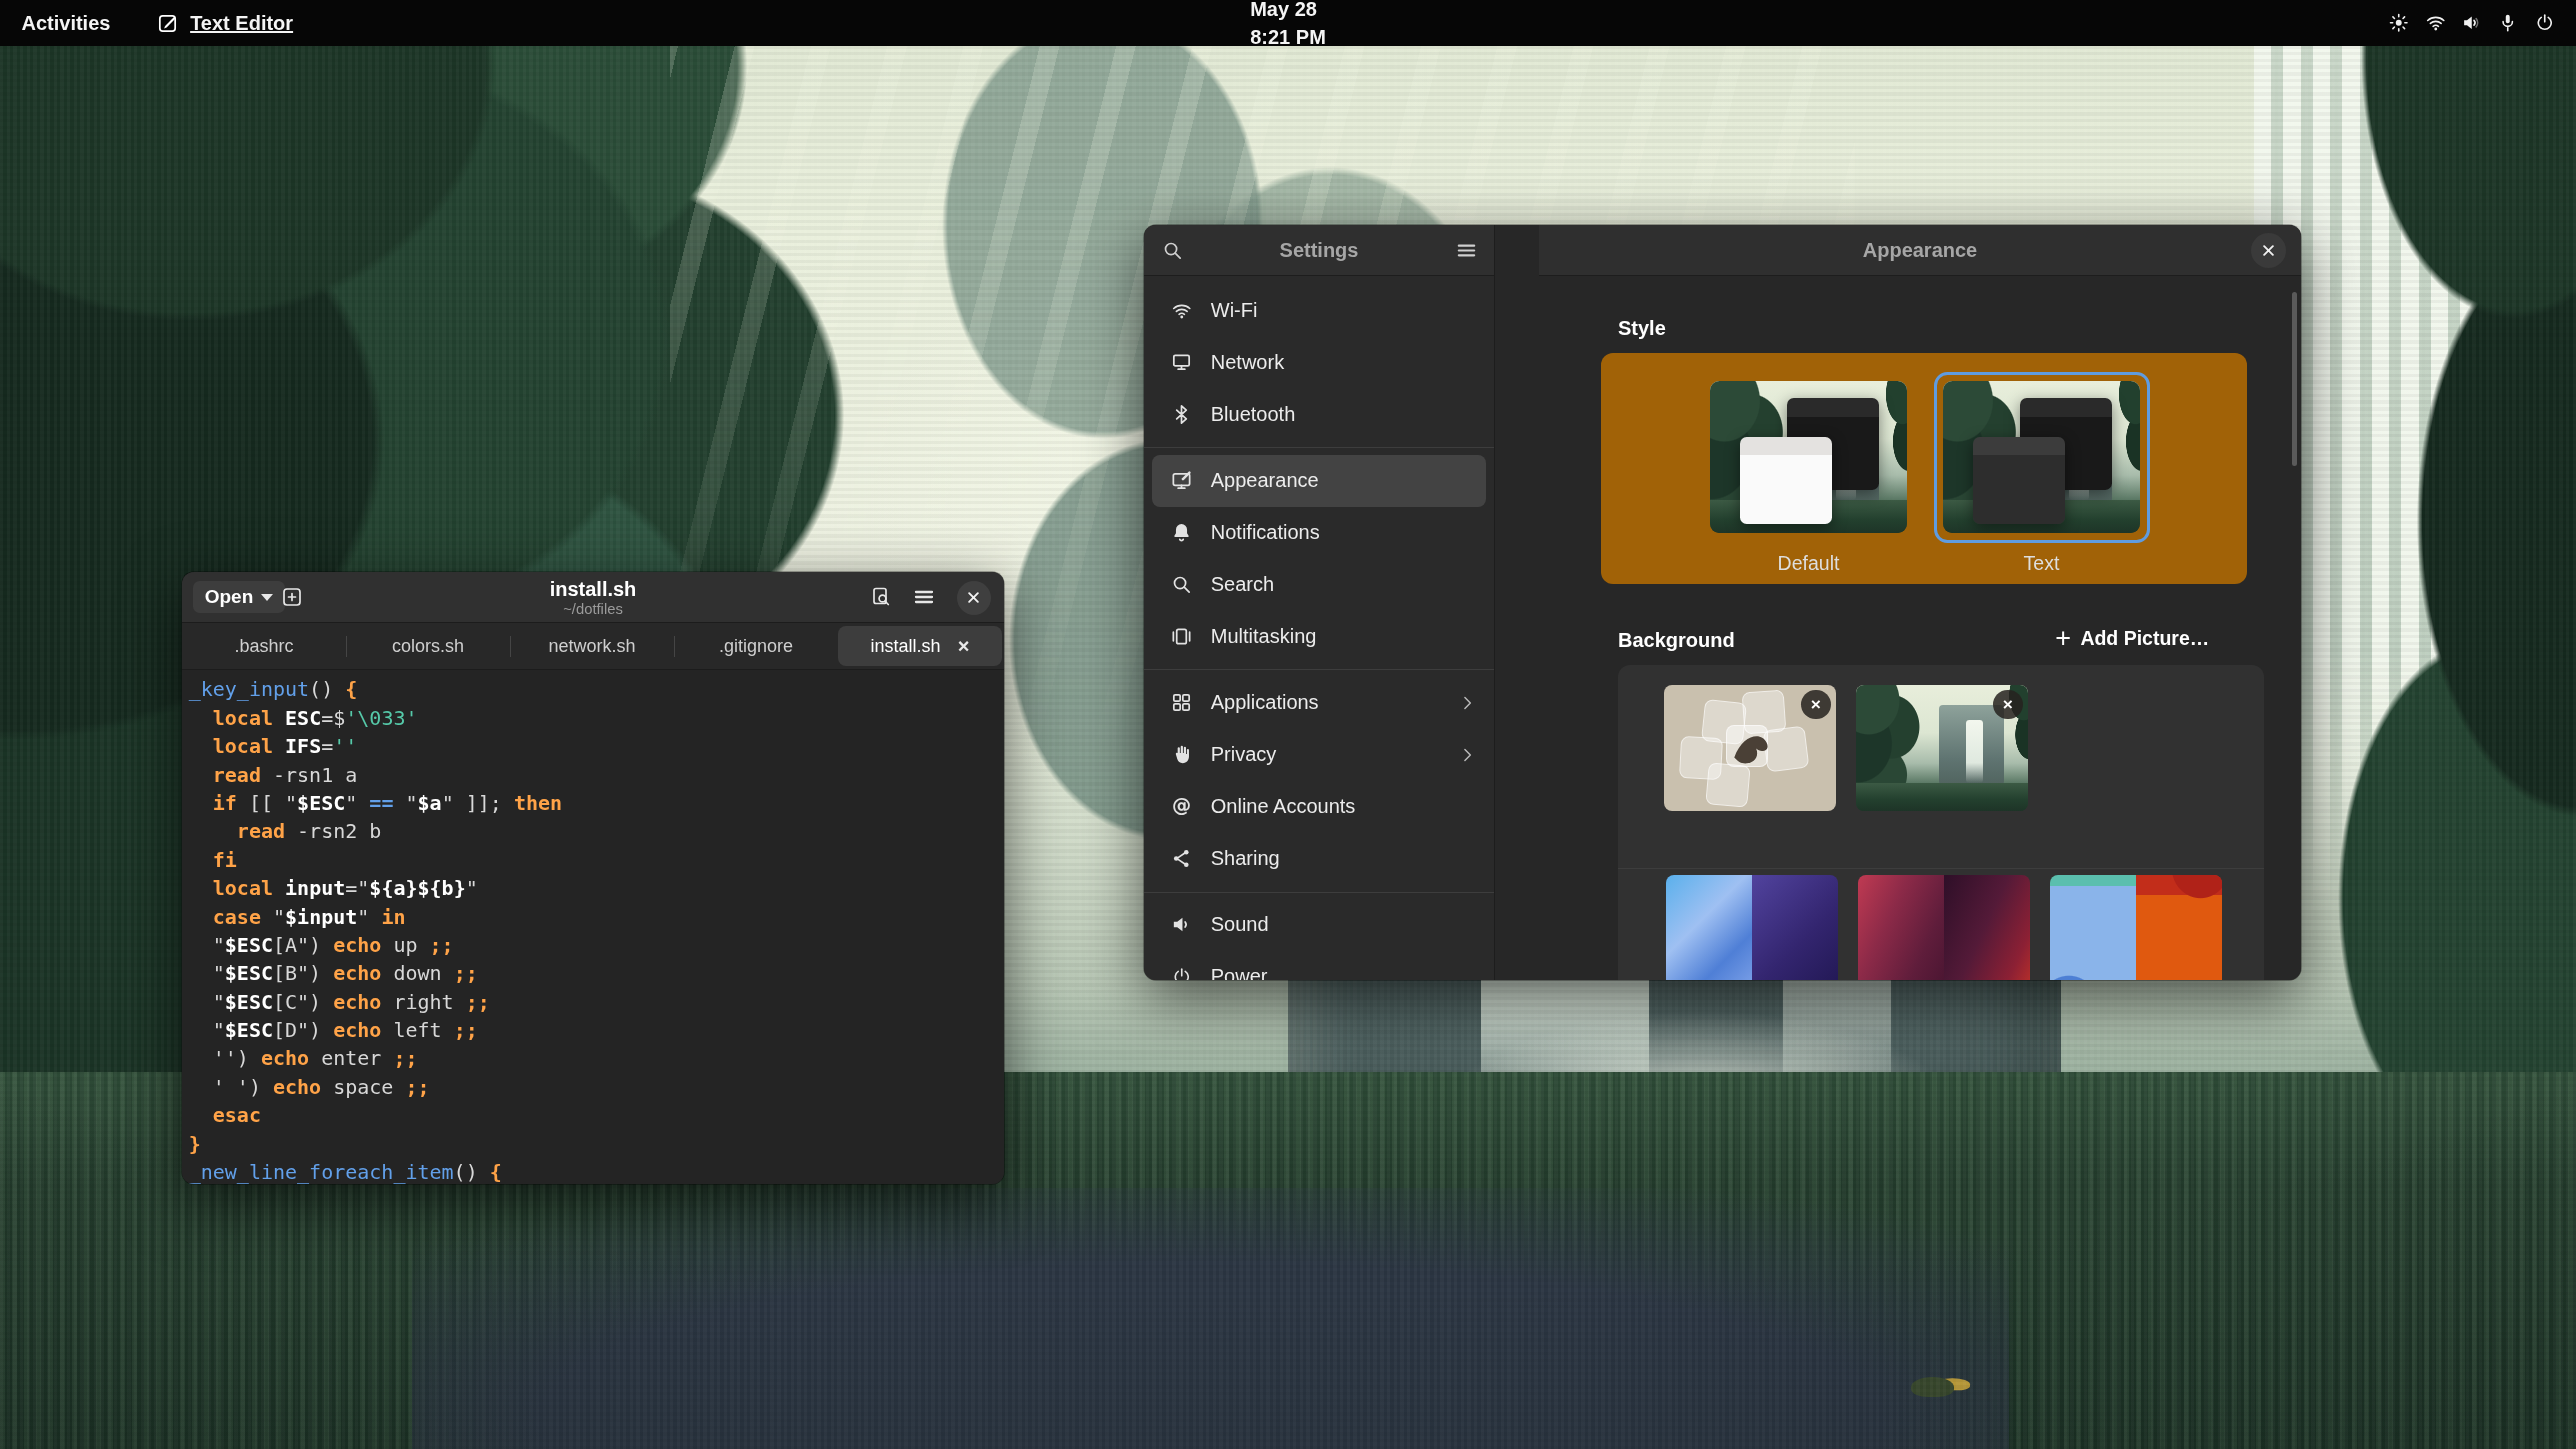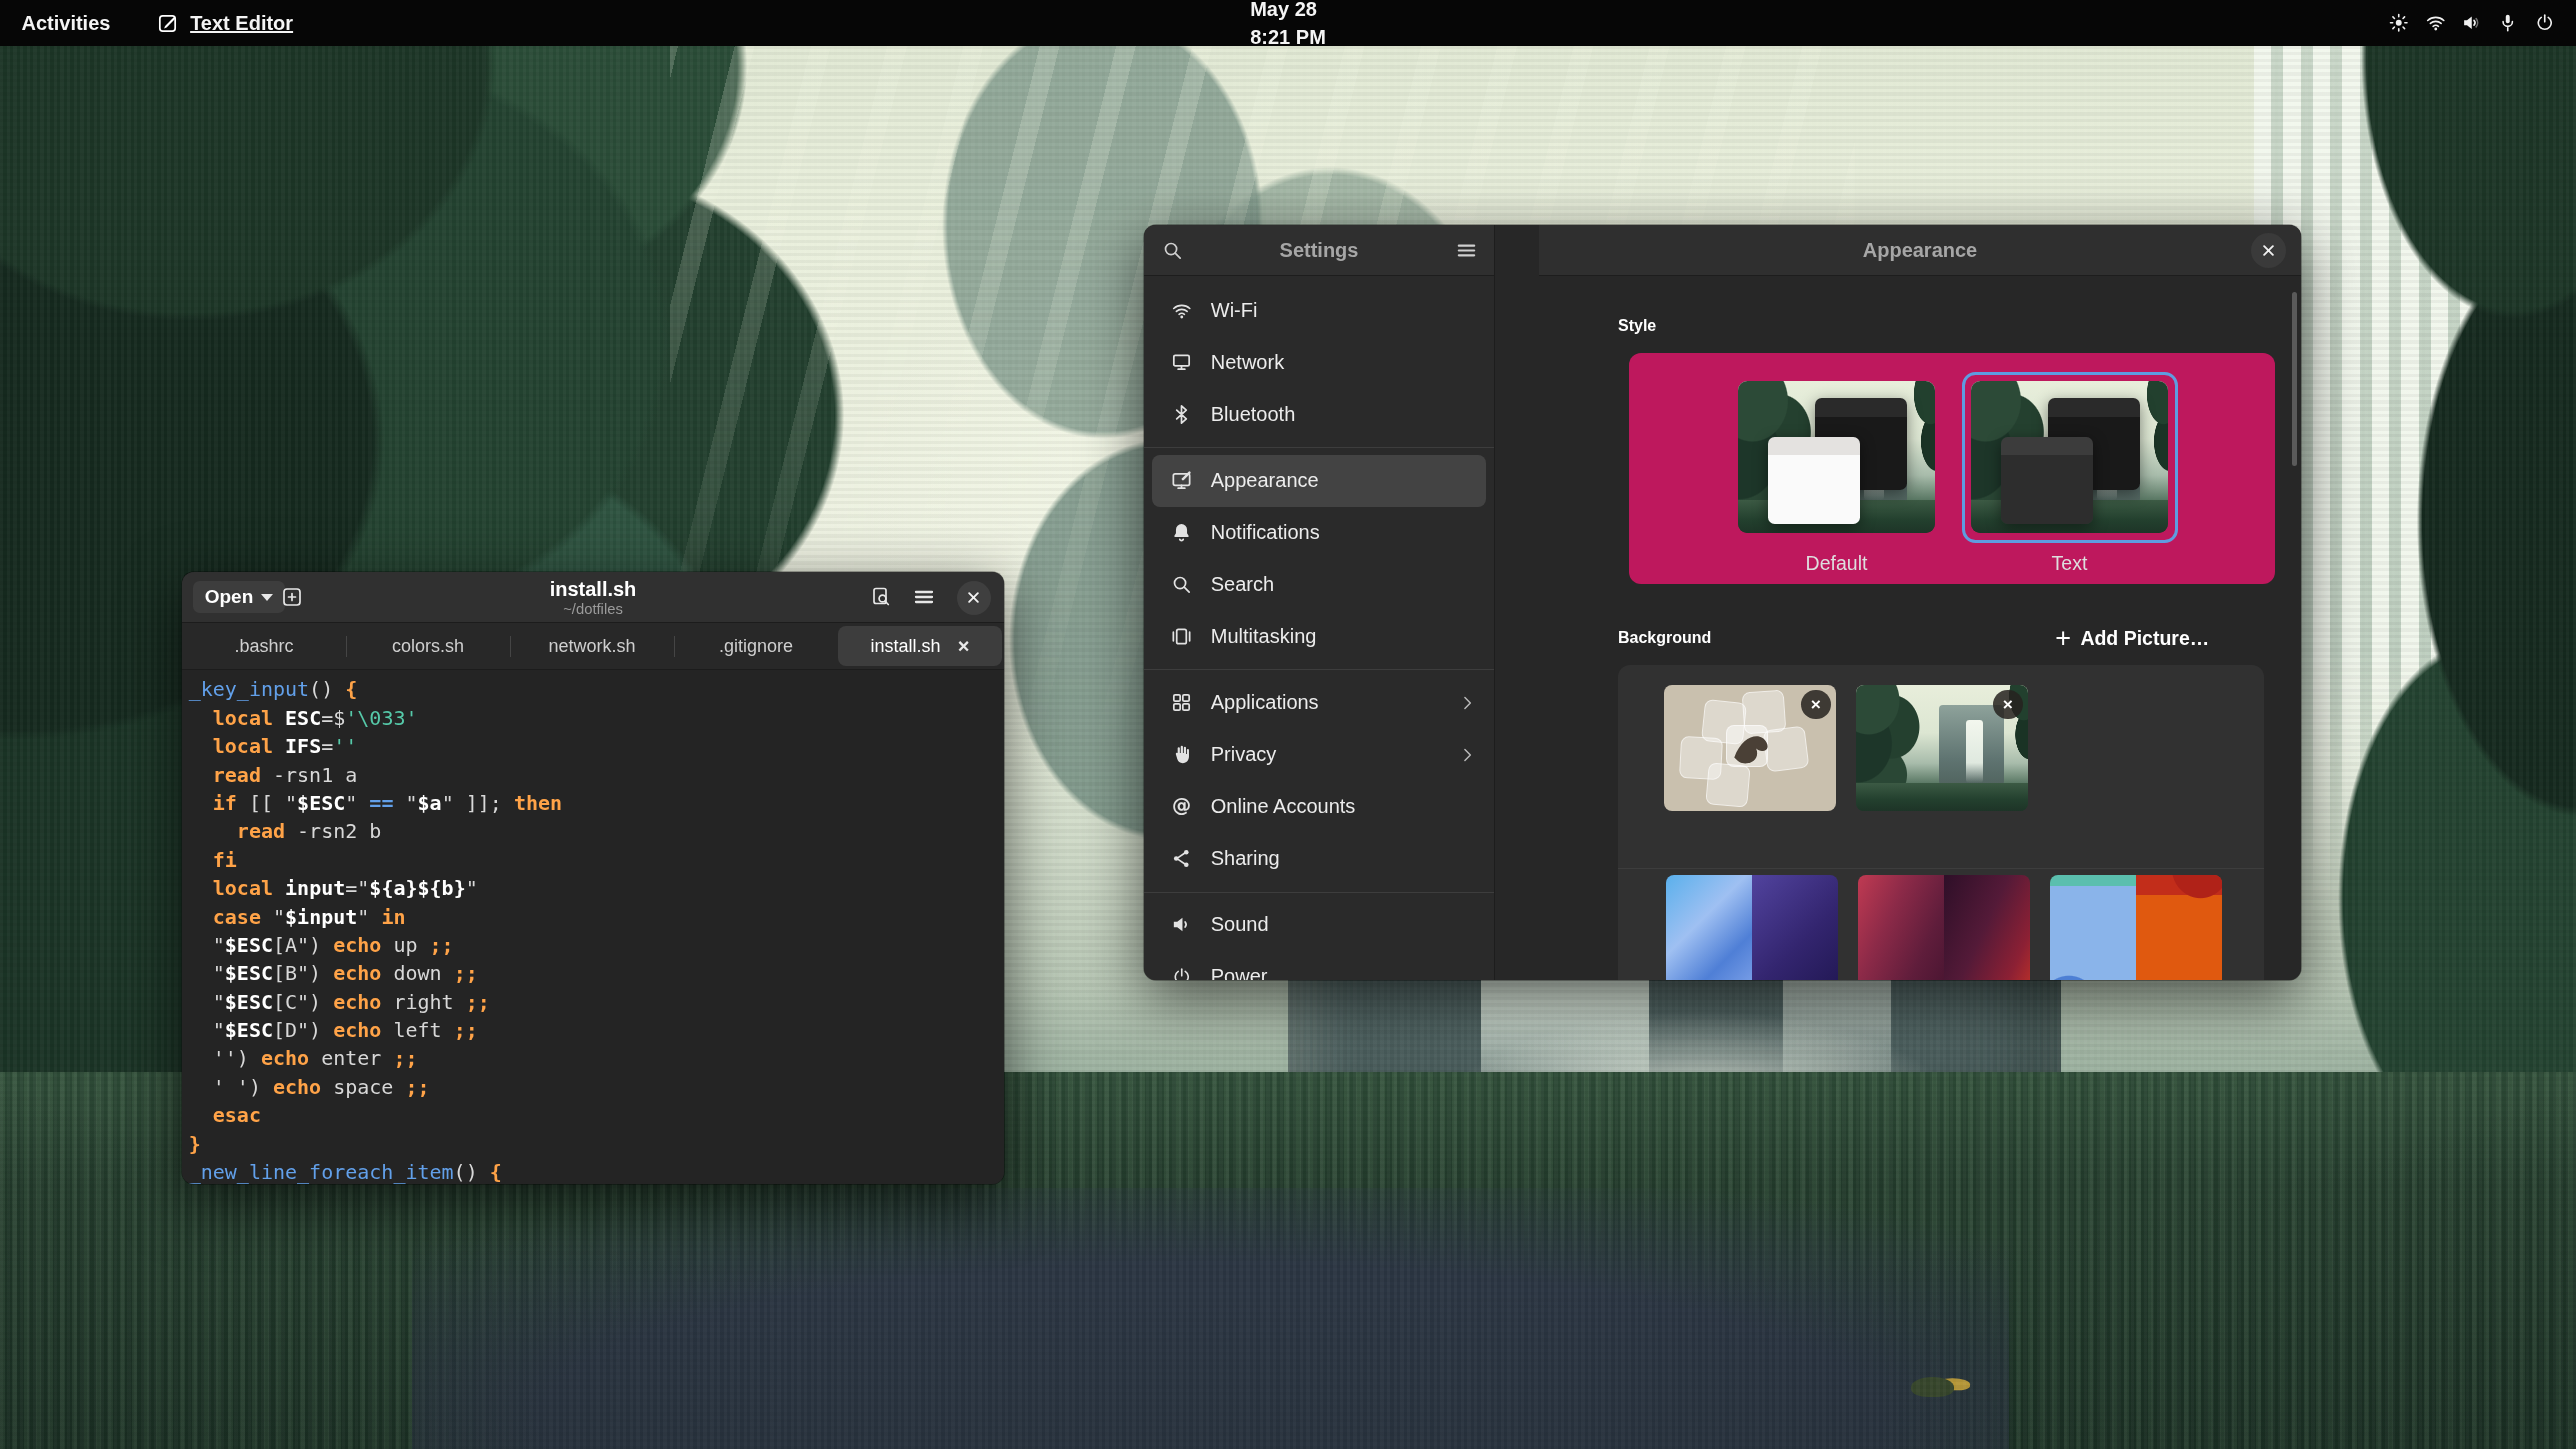--- a/index.html
+++ b/index.html
@@ -137,23 +137,23 @@
   .st-row .st-chev { color:#b9b9b9; width:20px; height:20px; }
   .st-sep { height:0.7px; background:#3d3d3d; margin:6.7px 0; }
 
   .st-content { position:relative; flex:1; height:100%; background:#272727; }
   .st-content-header { height:51px; border-bottom:0.7px solid #1d1d1d; background:#2f2f2f; position:relative;
     display:flex; align-items:center; justify-content:center; }
   .st-content-title { font-size:20px; font-weight:700; color:#a6a6a6; }
   .st-close { position:absolute; right:14.8px; top:8px; width:35px; height:35px; border-radius:50%;
     background:#3a3a3a; border:none; color:#f0f0f0; display:flex; align-items:center; justify-content:center; }
   .st-scroll { position:absolute; left:0; top:52px; right:0; bottom:0; overflow:hidden; }
-  .sec-heading { position:absolute; left:79px; font-size:16px; font-weight:700; color:#ffffff; }
+  .sec-heading { position:absolute; left:79px; font-size:20px; font-weight:700; color:#ffffff; }
   #style-heading { top:40px; }
-  .style-card { position:absolute; left:90px; top:76px; width:646px; height:231px; background:#be185d; border-radius:12px; }
+  .style-card { position:absolute; left:62px; top:76px; width:646px; height:231px; background:#a16207; border-radius:12px; }
   .style-thumb { position:absolute; top:28px; width:197px; height:152px; border-radius:9.4px; overflow:hidden; }
   .style-thumb.default { left:109px; }
   .style-sel { position:absolute; left:333px; top:19px; width:216px; height:171px; border:3.4px solid #5f9ce0; border-radius:13.4px; }
   .style-thumb.dark { left:6px; top:6px; }
   .style-label { position:absolute; width:197px; text-align:center; top:199px; font-size:19.5px; color:#dedede; }
   .style-label.l-default { left:109px; }
   .style-label.l-dark { left:342px; }
 
   #bg-heading { top:352px; }
   .add-pic { position:absolute; right:81px; top:341px; background:transparent; border:none; color:#ffffff;

